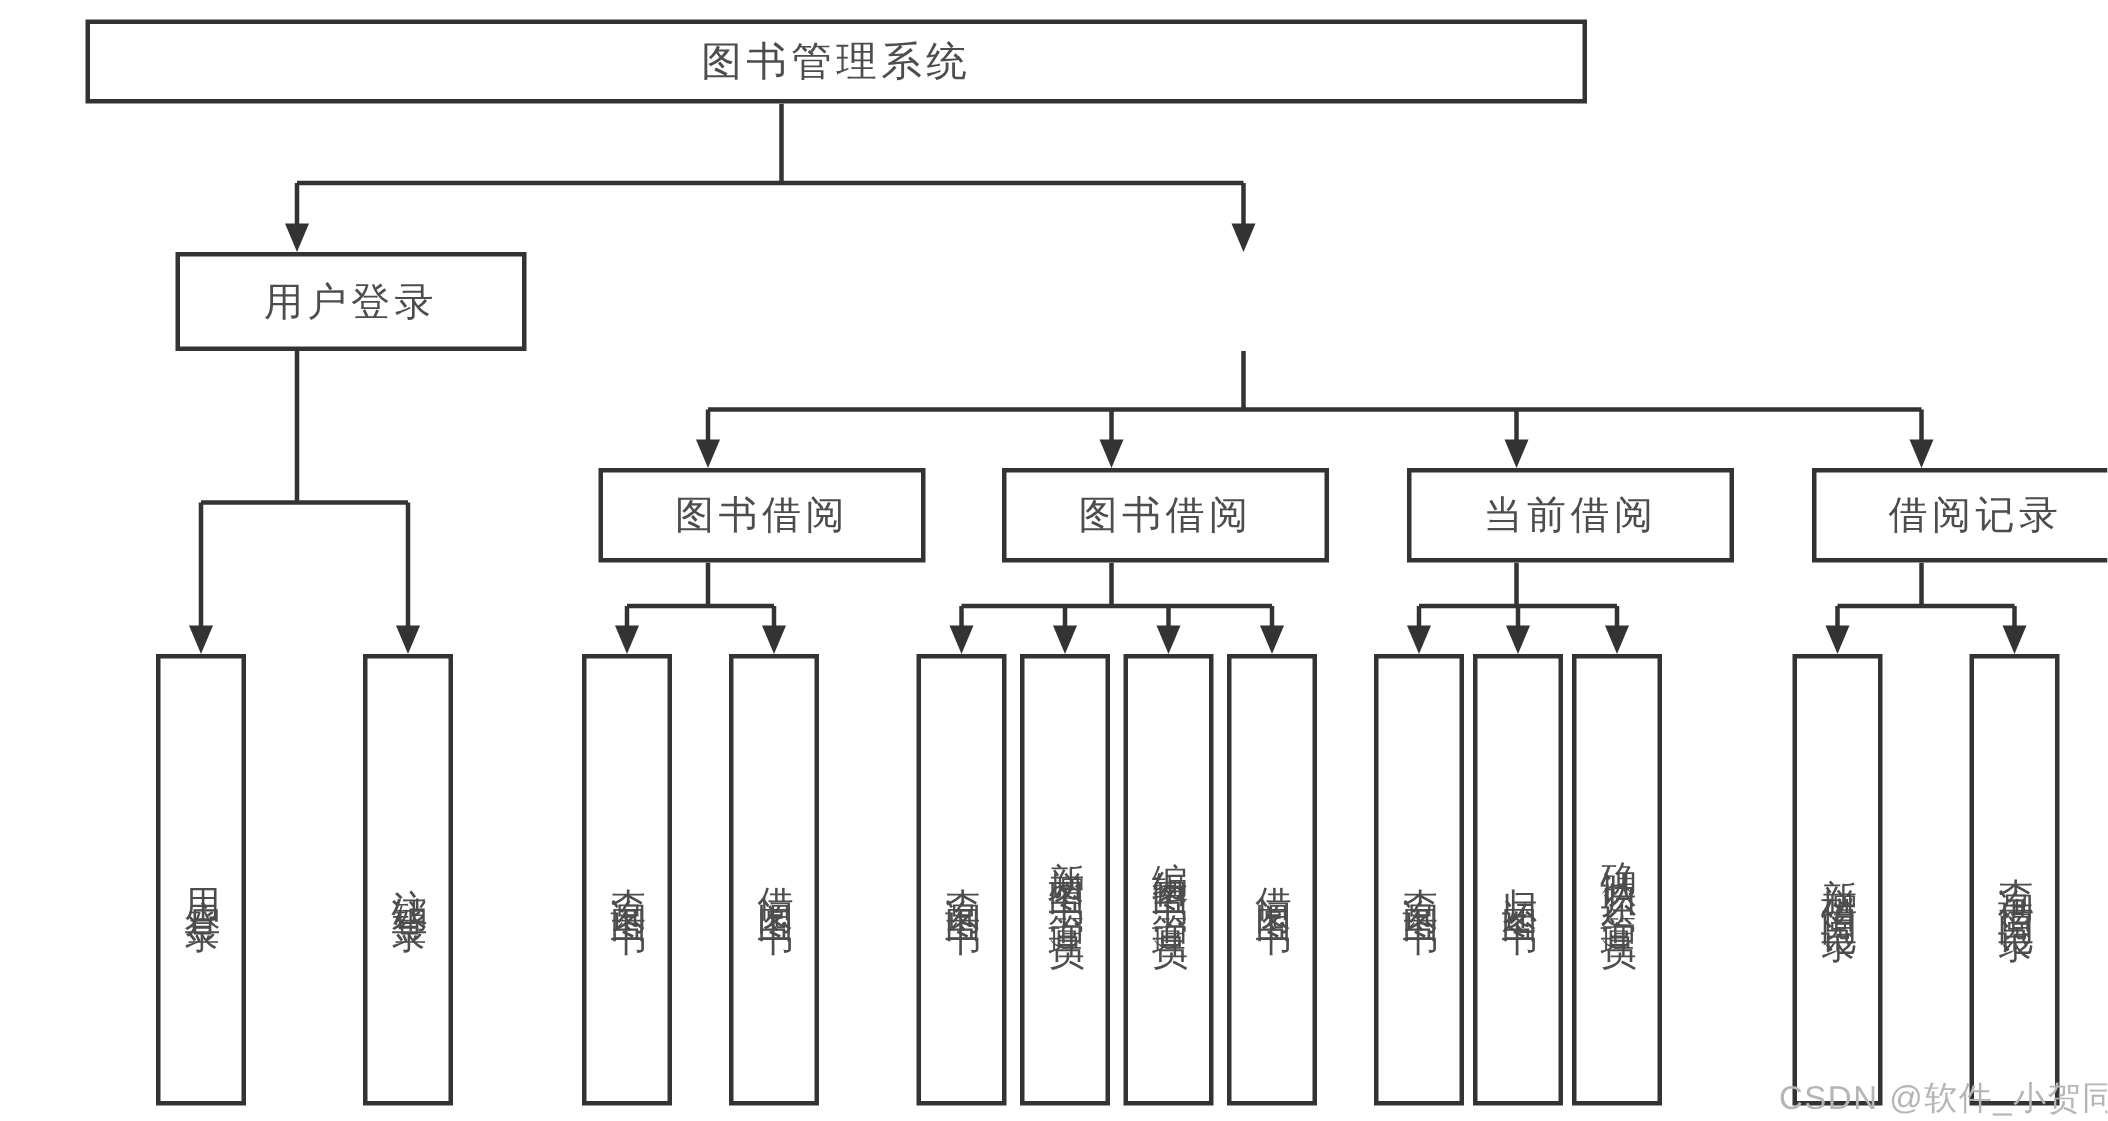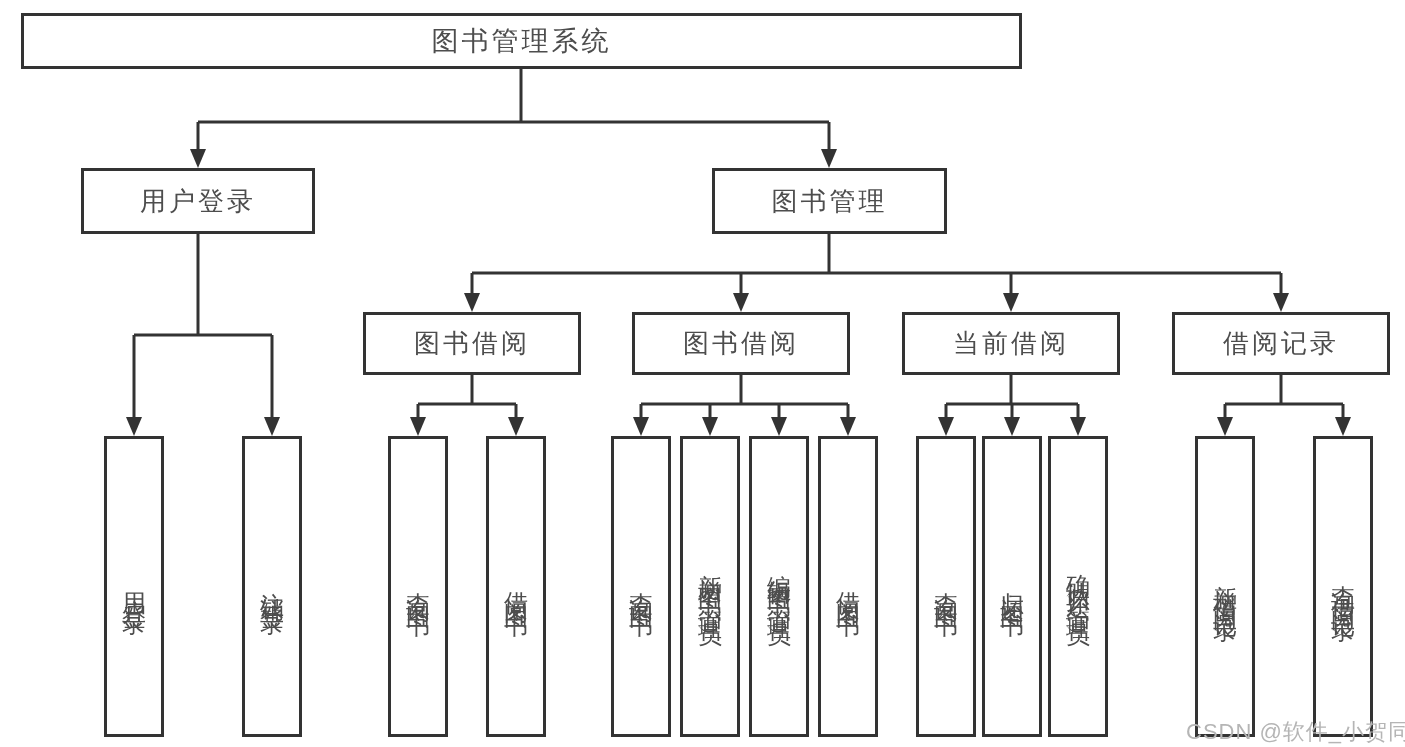--- a/index.html
+++ b/index.html
@@ -28,20 +28,21 @@
     box-sizing: border-box;
     border: 3px solid #333333;
     background: #ffffff;
     display: flex;
     align-items: center;
     justify-content: center;
     color: #4d4d4d;
     font-size: 26px;
     letter-spacing: 3px;
     white-space: nowrap;
+    margin-left: 36px;
   }
   .vbox {
     position: absolute;
     box-sizing: border-box;
     border: 3px solid #333333;
     background: #ffffff;
     top: 436px;
     width: 60px;
     height: 301px;
     display: flex;
@@ -139,21 +140,20 @@
       <line x1="1225" y1="404" x2="1343" y2="404" stroke="#333333" stroke-width="3"></line>
       <line x1="1225" y1="404" x2="1225" y2="422" stroke="#333333" stroke-width="3"></line>
       <polygon points="1217,417 1233,417 1225,436" fill="#333333"></polygon>
       <line x1="1343" y1="404" x2="1343" y2="422" stroke="#333333" stroke-width="3"></line>
       <polygon points="1335,417 1351,417 1343,436" fill="#333333"></polygon>
     </svg>
 
   <div class="box" id="n-root">图书管理系统</div>
 
   <div class="box" id="n-user">用户登录</div>
-  <div class="box" id="n-book">图书管理</div>
 
   <div class="box" id="n-s0">图书借阅</div>
   <div class="box" id="n-s2">当前借阅</div>
   <div class="box" id="n-s1">图书借阅</div>
   <div class="box" id="n-s3">借阅记录</div>
 
   <div class="vbox" id="v-ua0">用户登录</div>
   <div class="vbox" id="v-ua1">注销登录</div>
 
   <div class="vbox" id="v-b00">查询图书</div>

